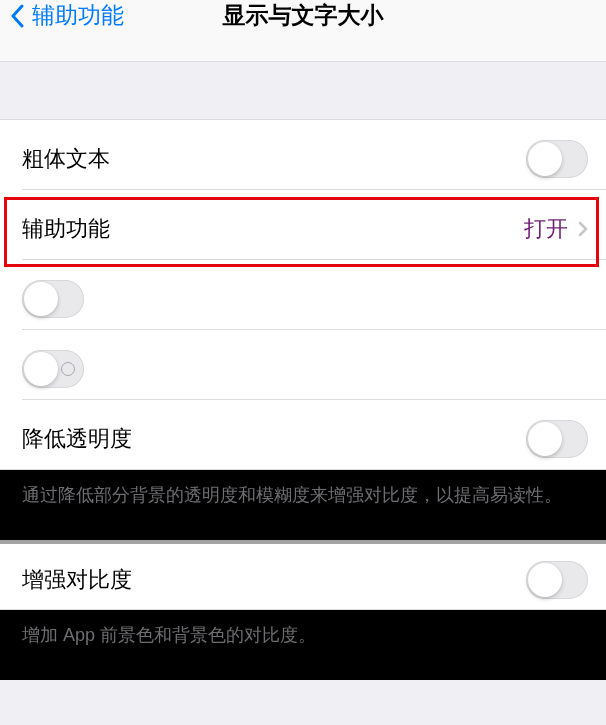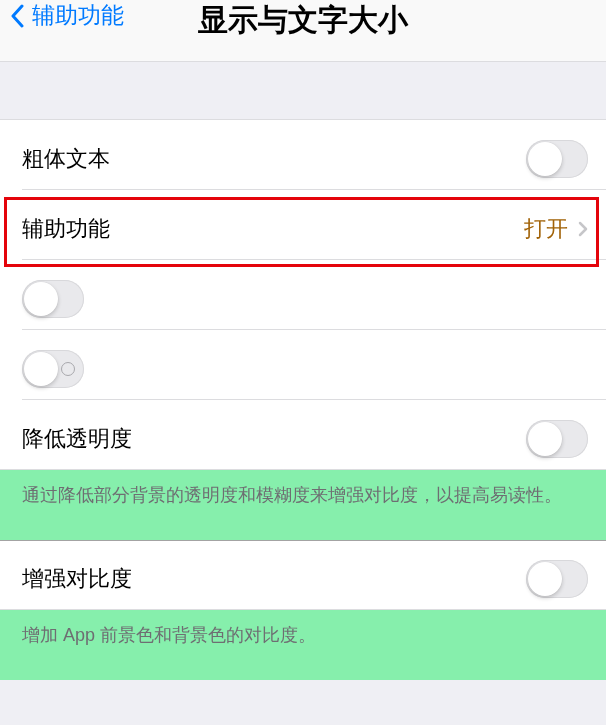--- a/index.html
+++ b/index.html
@@ -33,21 +33,21 @@
     .nav-back .chev {
       width: 16px;
       height: 24px;
       margin-right: 6px;
       display: inline-block;
     }
     .nav-title {
       position: absolute;
       left: 50%;
       transform: translateX(-50%);
-      font-size: 30px;
+      font-size: 23px;
       font-weight: 600;
       color: #000;
     }
     .spacer {
       height: 58px;
       background: #efeff4;
       border-bottom: 1px solid #dcdcdf;
     }
     .cell {
       min-height: 70px;
@@ -75,21 +75,21 @@
       font-size: 22px;
       color: #000;
     }
     .cell-right {
       display: flex;
       align-items: center;
       gap: 10px;
     }
     .cell-value {
       font-size: 22px;
-      color: #a16207;
+      color: #701a75;
     }
     .chevron-right {
       width: 10px;
       height: 16px;
       display: inline-block;
     }
     .toggle {
       width: 62px;
       height: 38px;
       background: #e9e9ec;
@@ -117,21 +117,21 @@
       width: 12px;
       height: 12px;
       border: 1.5px solid #a8a8ac;
       border-radius: 50%;
     }
     .footer {
       padding: 12px 22px 30px 22px;
       font-size: 18px;
       line-height: 1.55;
       color: #6e6e72;
-      background: #86efac;
+      background: #000000;
     }
     .highlight {
       position: absolute;
       border: 3px solid #e4040b;
       pointer-events: none;
       z-index: 10;
     }
   </style>
 </head>
 <body>
@@ -183,21 +183,21 @@
 
 <div class="cell no-sep last-in-group">
   <div class="cell-label">降低透明度</div>
   <div class="toggle">
       <div class="knob"></div>
     </div>
 </div>
 
 <div class="footer">通过降低部分背景的透明度和模糊度来增强对比度，以提高易读性。</div>
 
-<div class="cell no-sep last-in-group" style="border-top:1px solid #a3a3a3;">
+<div class="cell no-sep last-in-group" style="border-top:4px solid #a3a3a3;">
   <div class="cell-label">增强对比度</div>
   <div class="toggle">
       <div class="knob"></div>
     </div>
 </div>
 
 <div class="footer">增加 App 前景色和背景色的对比度。</div>
 
 <div class="highlight" id="hl" style="left: 4px; top: 197px; width: 595px; height: 70px;"></div>
 

